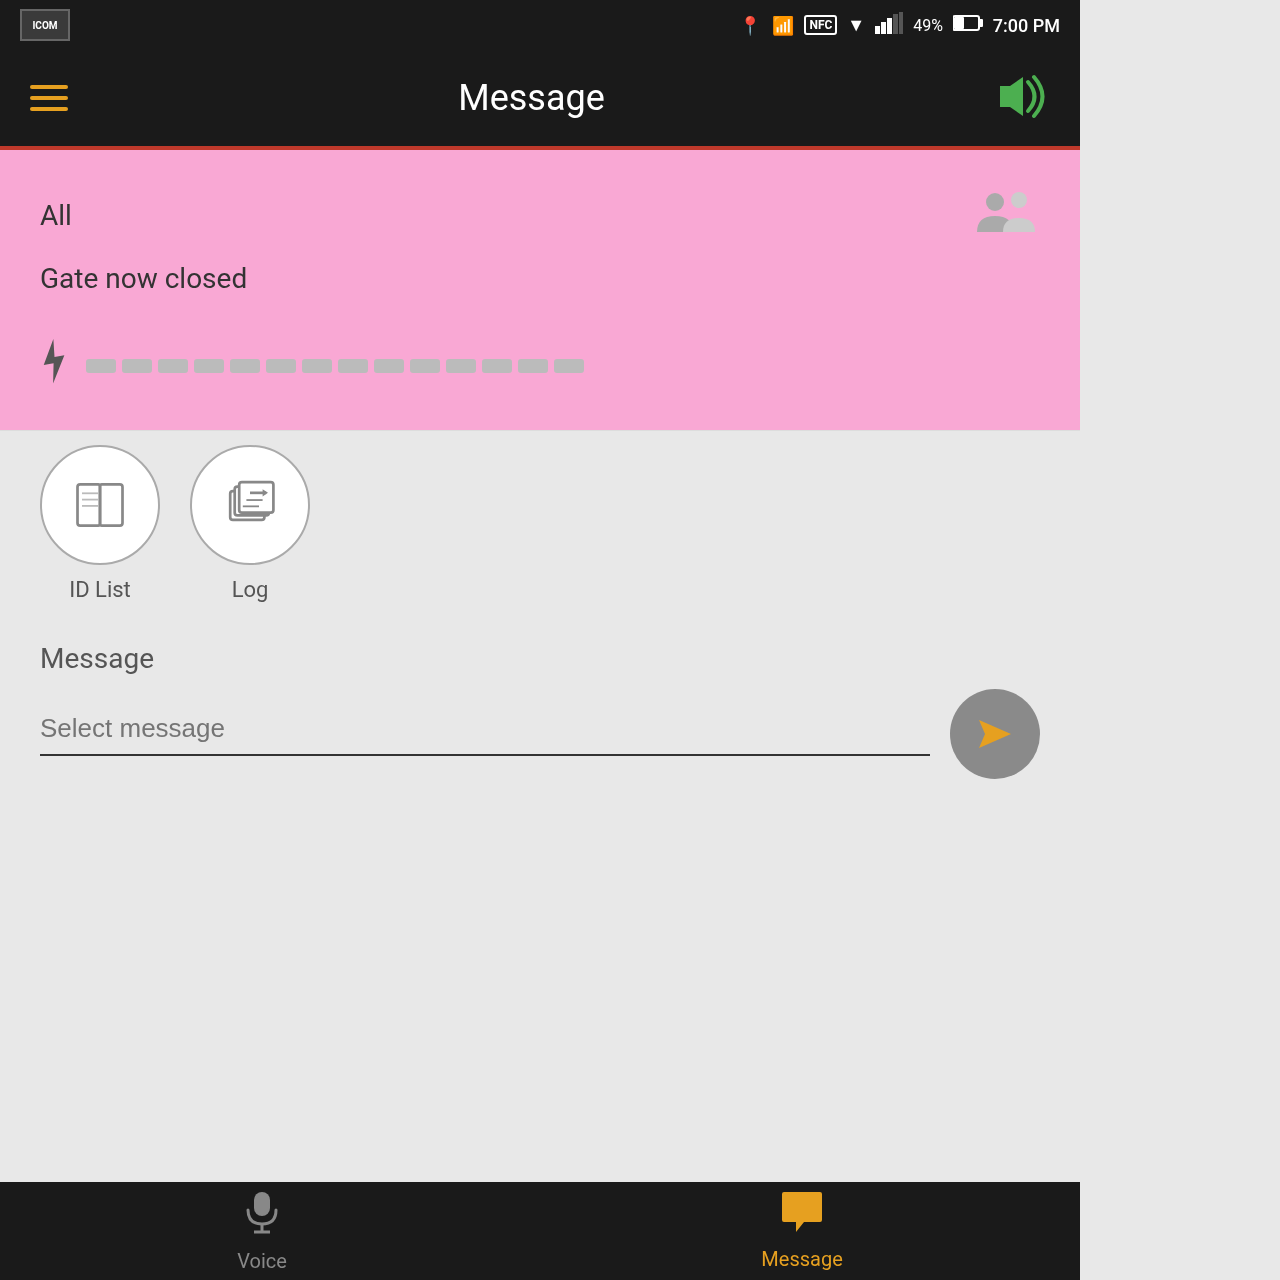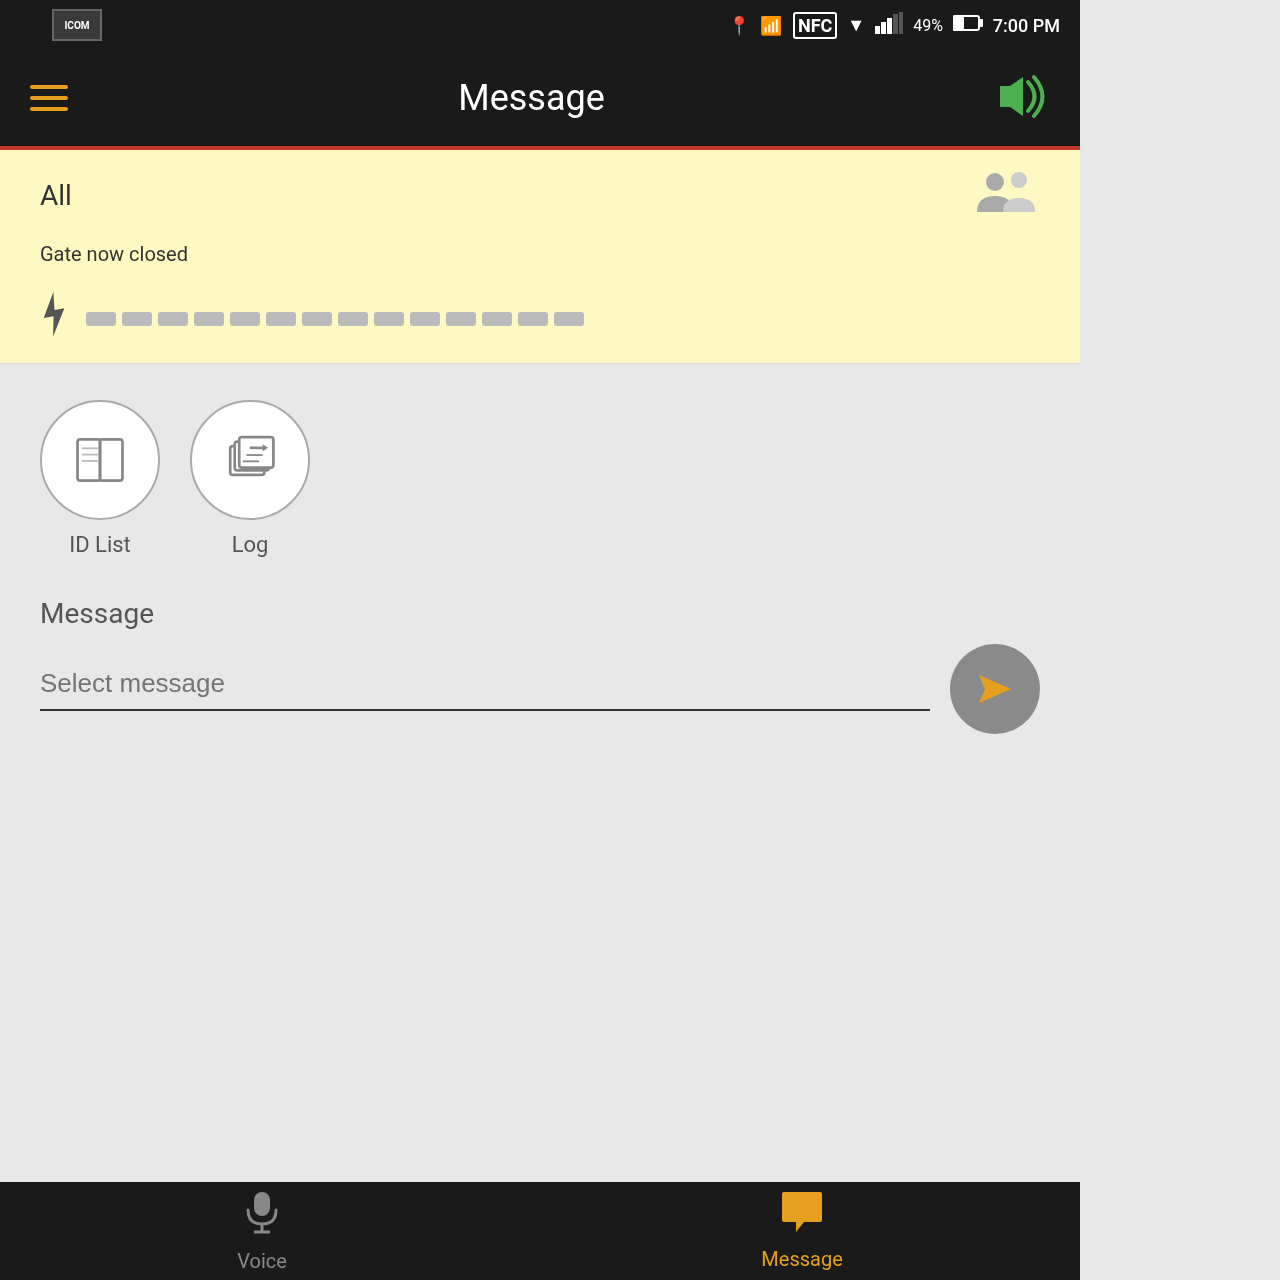--- a/index.html
+++ b/index.html
@@ -17,21 +17,20 @@
       width: 100%;
       height: 50px;
       background: #1a1a1a;
       display: flex;
       align-items: center;
       justify-content: space-between;
       padding: 0 20px;
     }
     .status-bar-left {
       display: flex;
-      margin-left: 32px;
     }
     .icom-logo {
       width: 50px;
       height: 32px;
       background: #3a3a3a;
       border: 2px solid #666;
       display: flex;
       align-items: center;
       justify-content: center;
       color: white;
@@ -82,44 +81,44 @@
       border-radius: 2px;
     }
     .app-bar-title {
       color: white;
       font-size: 36px;
       font-weight: 400;
     }
 
     
     .message-card {
-      background: #fef9c3;
+      background: #f9a8d4;
       margin: 0;
-      padding: 18px 40px;
+      padding: 38px 40px;
       border-bottom: 1px solid #ddd;
     }
     .message-card-header {
       display: flex;
       justify-content: space-between;
       align-items: center;
       margin-bottom: 20px;
     }
     .message-all-label {
       font-size: 28px;
       color: #333;
       font-weight: 400;
     }
     .group-icon {
       color: #999;
       font-size: 38px;
     }
     .message-text {
-      font-size: 20px;
+      font-size: 28px;
       color: #333;
-      margin-bottom: 26px;
+      margin-bottom: 44px;
     }
     .audio-row {
       display: flex;
       align-items: center;
       gap: 16px;
     }
     .lightning-icon {
       color: #555;
       font-size: 36px;
       transform: rotate(-10deg);
@@ -133,21 +132,21 @@
     .audio-bar {
       width: 30px;
       height: 14px;
       background: #bbb;
       border-radius: 3px;
     }
 
     
     .controls-area {
       background: #e8e8e8;
-      padding: 36px 40px;
+      padding: 14px 40px;
     }
     .circle-buttons-row {
       display: flex;
       gap: 30px;
       margin-bottom: 40px;
     }
     .circle-btn {
       width: 120px;
       height: 120px;
       border-radius: 50%;
@@ -249,21 +248,21 @@
     <div class="icom-logo">
       <span>ICOM</span>
     </div>
   </div>
   <div class="status-bar-right">
 
     <span class="status-icon">📍</span>
 
     <span class="status-icon">📶</span>
 
-    <span class="status-icon" style="font-size:18px; border:2px solid white; padding:1px 3px; border-radius:3px; font-weight:bold;">NFC</span>
+    <span class="status-icon" style="font-size:12px; border:2px solid white; padding:1px 3px; border-radius:3px; font-weight:bold;">NFC</span>
 
     <span class="status-icon">▼</span>
 
     <span class="status-icon">
       <svg width="28" height="22" viewBox="0 0 28 22">
         <rect x="0" y="14" width="5" height="8" fill="white"></rect>
         <rect x="6" y="10" width="5" height="12" fill="white"></rect>
         <rect x="12" y="6" width="5" height="16" fill="white"></rect>
         <rect x="18" y="2" width="5" height="20" fill="#555"></rect>
         <rect x="24" y="0" width="4" height="22" fill="#555"></rect>

